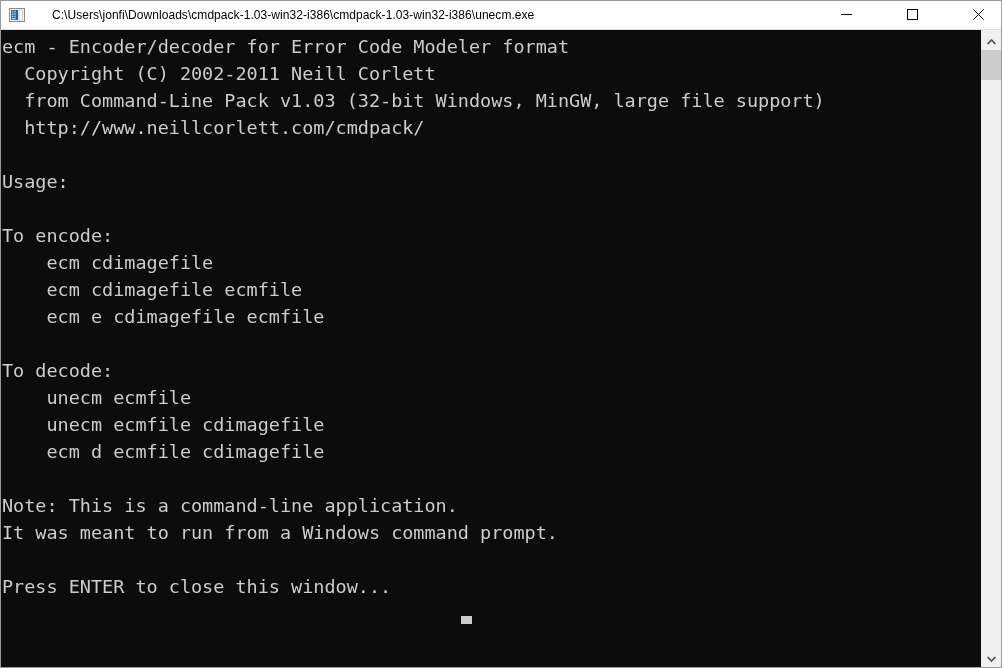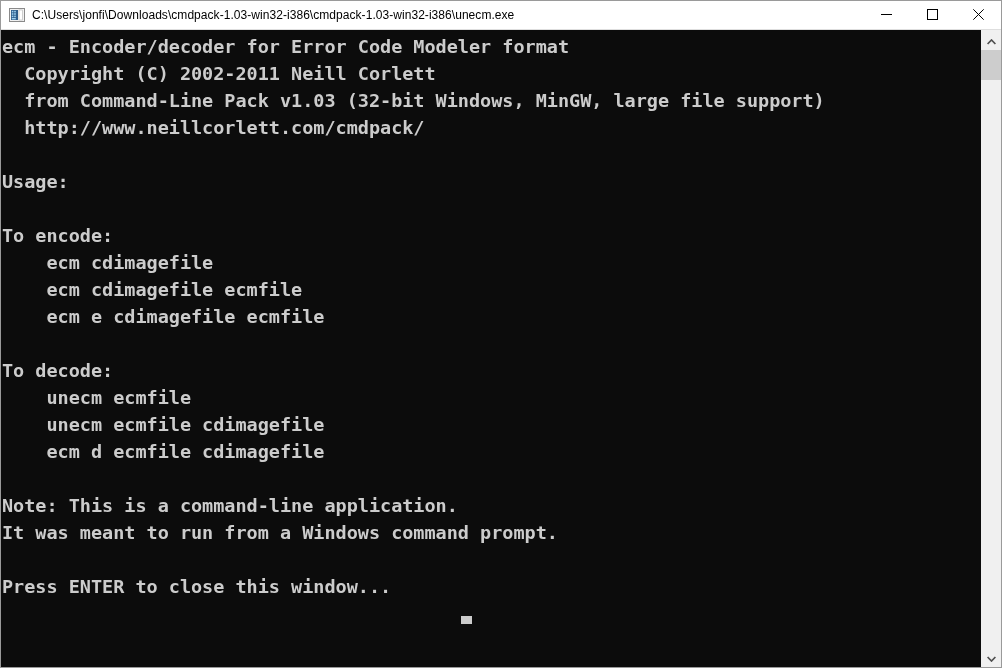--- a/index.html
+++ b/index.html
@@ -32,20 +32,21 @@
   #titlebar {
     position: relative;
     height: 29px;
     flex: 0 0 29px;
     background: #ffffff;
     border-bottom: 1px solid #dedede;
     display: flex;
     align-items: center;
     box-sizing: border-box;
     user-select: none;
+    gap: 20px;
   }
 
   #app-icon {
     width: 16px;
     height: 16px;
     margin-left: 8px;
     margin-right: 7px;
     flex: 0 0 16px;
     position: relative;
   }
@@ -84,21 +85,20 @@
     overflow: hidden;
     position: relative;
   }
 
   #console {
     flex: 1 1 auto;
     background: #0c0c0c;
     position: relative;
     overflow: hidden;
     padding: 0;
-    font-weight: bold;
   }
 
   #console-text {
     position: absolute;
     left: 1px;
     top: 3px;
     margin: 0;
     padding: 0;
     font-family: "DejaVu Sans Mono", "Liberation Mono", monospace;
     font-size: 18.5px;

